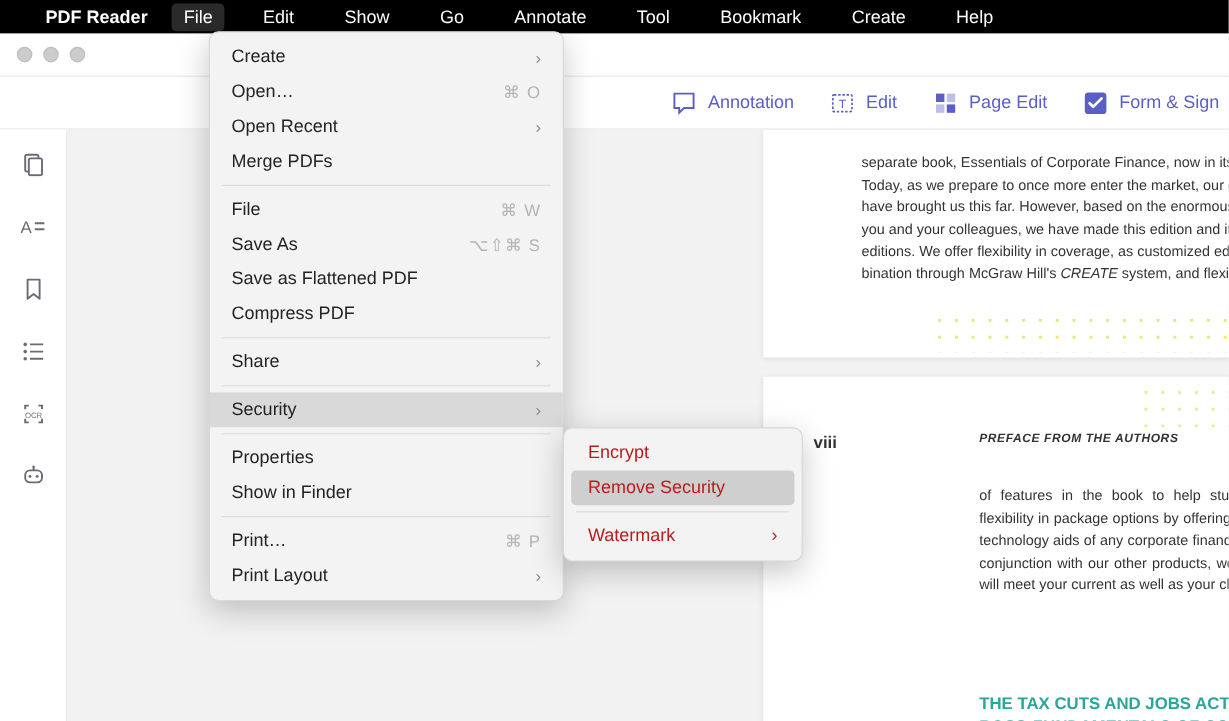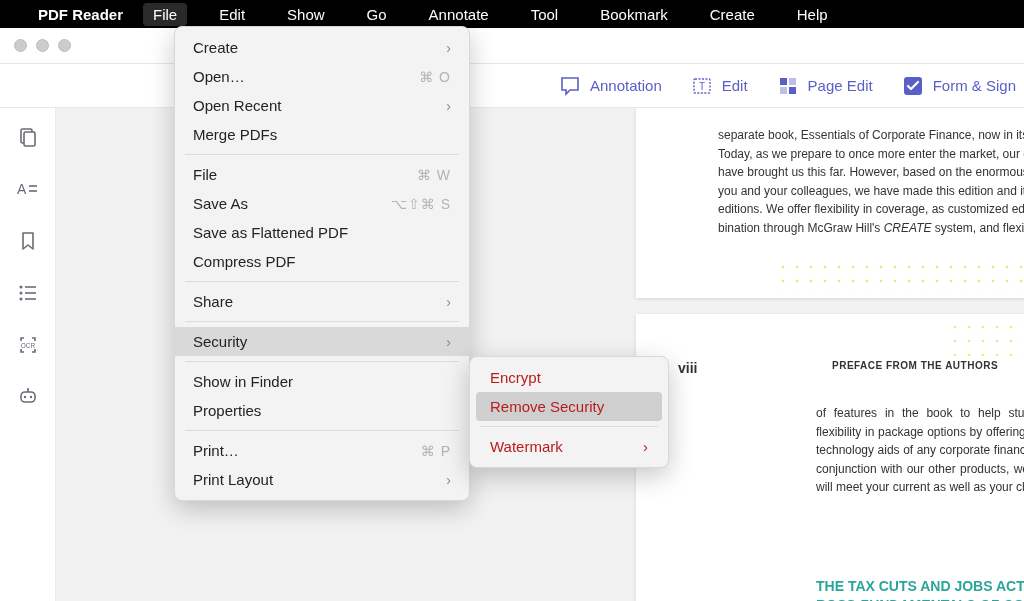--- a/index.html
+++ b/index.html
@@ -35,21 +35,21 @@
 .page1 .italic { font-style: italic; }
 .dots { position: absolute; bottom: 4px; left: 140px; right: 10px; height: 34px; opacity: .7;
   background-image: radial-gradient(#e4d94a 1.5px, transparent 1.6px);
   background-size: 14px 14px; }
 
 .page2 { left: 580px; top: 206px; width: 500px; height: 370px; padding: 40px 20px 20px 40px; font-size: 12px; color: #333; line-height: 1.55; text-align: justify; }
 .page2 .dots2 { position: absolute; top: 6px; right: 8px; width: 180px; height: 36px; opacity: .6;
   background-image: radial-gradient(#e4d94a 1.5px, transparent 1.6px);
   background-size: 14px 14px; }
 .page2 .roman { position: absolute; left: 42px; top: 44px; font-size: 14px; font-weight: 700; }
-.page2 .preface { position: absolute; left: 196px; top: 44px; font-size: 10px; font-weight: 700; letter-spacing: .5px; }
+.page2 .preface { position: absolute; left: 180px; top: 44px; font-size: 10px; font-weight: 700; letter-spacing: .5px; font-style: italic; }
 .page2 .body { margin-top: 50px; padding-left: 140px; }
 .page2 h3 { color: #2aa59a; font-size: 14px; font-weight: 700; margin-top: 80px; padding-left: 140px; line-height: 1.35; }
 .page2 h3 .em { font-style: italic; }
 
 
 .dropdown { position: absolute; left: 174px; top: 26px; width: 296px; background: #f3f3f3; border: 1px solid #d8d8d8; border-radius: 8px; box-shadow: 0 8px 26px rgba(0,0,0,.22); padding: 6px 0; z-index: 50; }
 .dropdown .row { display: flex; align-items: center; justify-content: space-between; height: 29px; padding: 0 18px; font-size: 15px; color: #232323; cursor: default; }
 .dropdown .row.disabled { color: #b2b2b2; }
 .dropdown .row.hover { background: #d9d9d9; }
 .dropdown .sep { height: 1px; background: #dcdcdc; margin: 5px 10px; }
@@ -239,25 +239,25 @@
       <span>Share</span>
       <span class="chev">›</span>
     </div>
   <div class="sep"></div>
   <div class="row hover">
       <span>Security</span>
       <span class="chev">›</span>
     </div>
   <div class="sep"></div>
   <div class="row">
+      <span>Properties</span>
+      <span></span>
+    </div>
+  <div class="row">
       <span>Show in Finder</span>
-      <span></span>
-    </div>
-  <div class="row">
-      <span>Properties</span>
       <span></span>
     </div>
   <div class="sep"></div>
   <div class="row">
       <span>Print…</span>
       <span class="sc">⌘ P</span>
     </div>
   <div class="row">
       <span>Print Layout</span>
       <span class="chev">›</span>

